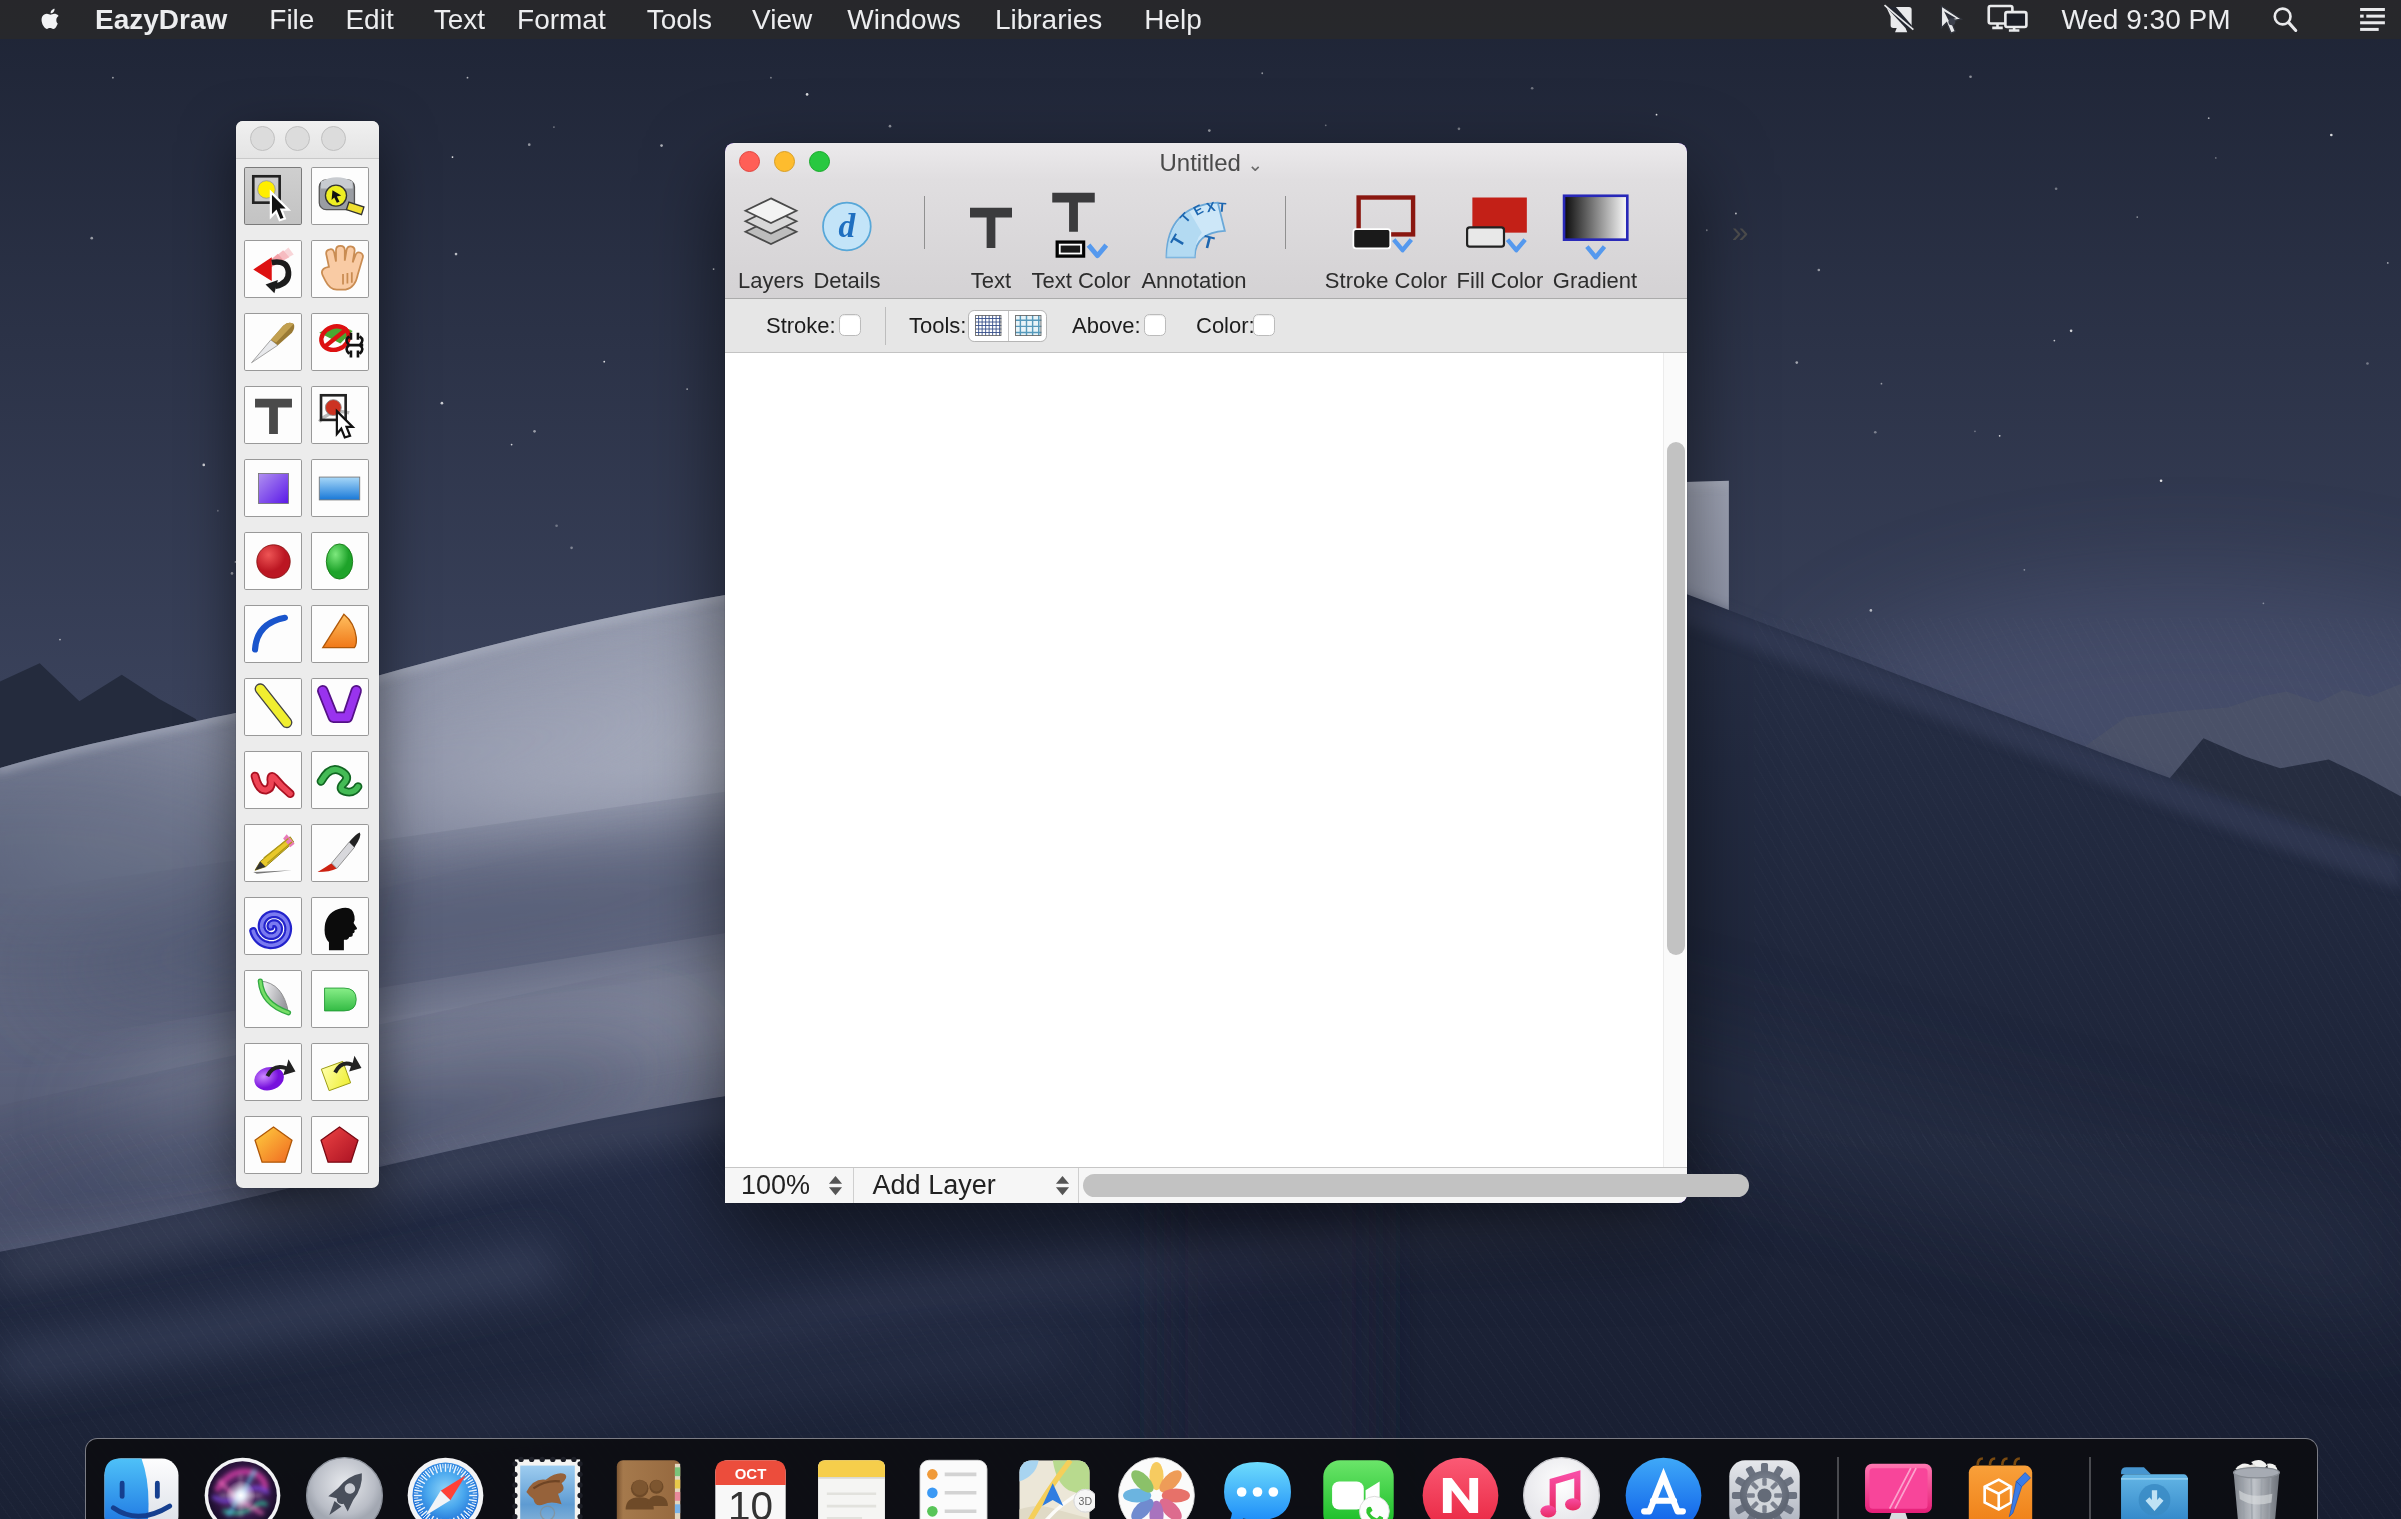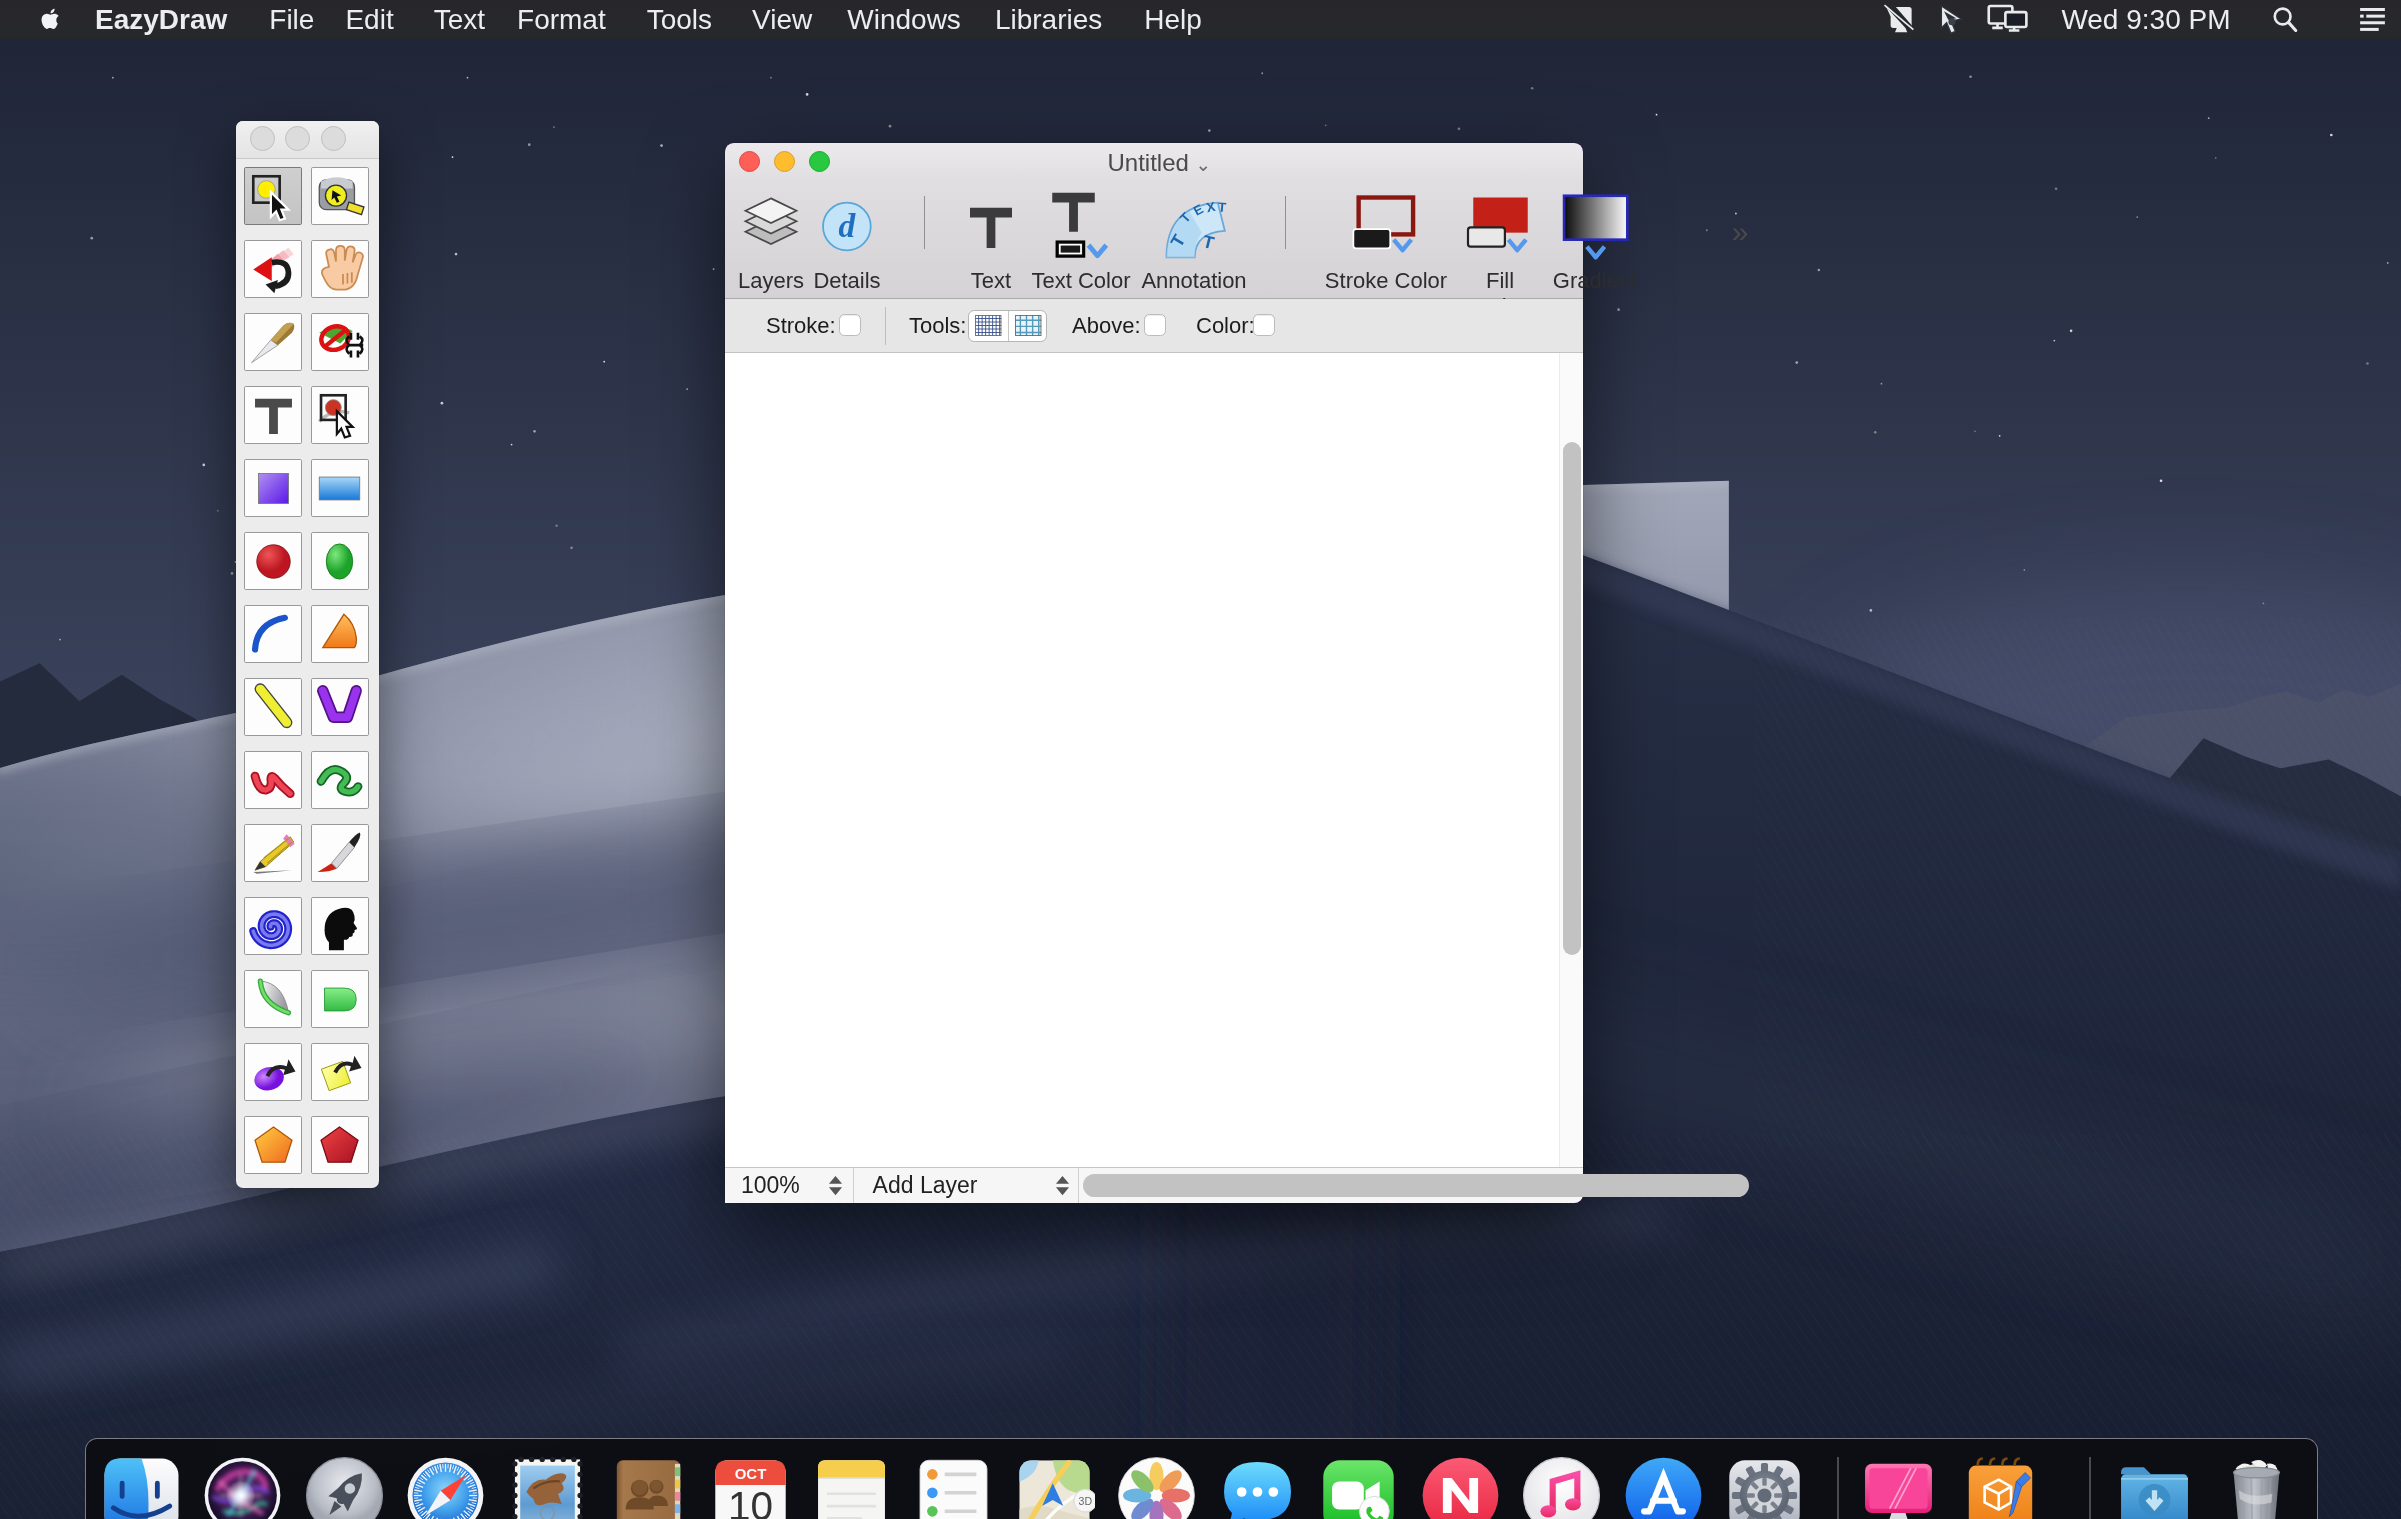--- a/index.html
+++ b/index.html
@@ -11,34 +11,34 @@
 #menubar span.mi{display:inline-block;}
 #mbright{position:absolute;right:0;top:0;height:39px;display:flex;align-items:center;color:#ecedef;font-size:28px;}
 
 #palette{position:absolute;left:236px;top:121px;width:143px;height:1067px;background:#ececec;border-radius:7px;box-shadow:0 19.4px 53px rgba(0,0,0,.5),0 0 0.9px rgba(0,0,0,.6);}
 #pal-title{position:absolute;left:0;top:0;width:100%;height:37px;border-bottom:0.9px solid #c9c9c9;background:linear-gradient(#f0f0f0,#e4e4e4);border-radius:7px 7px 0 0;}
 .plight{position:absolute;top:5.3px;width:25px;height:25px;border-radius:50%;background:#dcdcdc;border:0.9px solid #c0c0c0;box-sizing:border-box;}
 #palgrid{position:absolute;left:8px;top:46px;display:grid;grid-template-columns:58px 58px;grid-auto-rows:58px;column-gap:8.8px;row-gap:15px;}
 .cell{width:58px;height:58px;background:#fdfdfd;border:1.8px solid #999;box-sizing:border-box;border-radius:1.8px;display:flex;align-items:center;justify-content:center;}
 .cell.sel{background:linear-gradient(#cfcfcf,#c3c3c3);border-color:#7a7a7a;}
 
-#win{position:absolute;left:725px;top:143px;width:858px;height:1060px;border-radius:8.8px;box-shadow:0 30px 79px rgba(0,0,0,.55),0 0 0.9px rgba(0,0,0,.7);background:#6d28d9;}
+#win{position:absolute;left:725px;top:143px;width:962px;height:1060px;border-radius:8.8px;box-shadow:0 30px 79px rgba(0,0,0,.55),0 0 0.9px rgba(0,0,0,.7);background:#6d28d9;}
 #titlebar{position:absolute;left:0;top:0;width:100%;height:37px;background:linear-gradient(#eceaec,#e0dee0);border-radius:8.8px 8.8px 0 0;}
 .tl{position:absolute;top:8px;width:21px;height:21px;border-radius:50%;box-sizing:border-box;}
 #wtitle{position:absolute;top:0;left:0;width:100%;height:37px;text-align:center;font-size:24px;color:#4a4a4a;line-height:39px;}
 #toolbar{position:absolute;left:0;top:37px;width:100%;height:119px;background:linear-gradient(#e0dee0,#d4d2d4);border-bottom:0.9px solid #ababab;box-sizing:border-box;}
 .titem{position:absolute;top:17.6px;text-align:center;color:#2d2d2d;font-size:22px;}
 .tsep{position:absolute;top:16px;width:0.9px;height:53px;background:#909090;}
 #optbar{position:absolute;left:0;top:156px;width:100%;height:54px;background:#e6e6e6;border-bottom:0.9px solid #c3c3c3;box-sizing:border-box;font-size:22px;color:#1c1c1c;}
 .opt{position:absolute;top:0;height:53px;line-height:53px;}
 .cbox{position:absolute;top:15px;width:22px;height:22px;background:#fff;border:0.9px solid #bbb;border-radius:5.3px;box-sizing:border-box;box-shadow:inset 0 0.9px 0.9px rgba(0,0,0,.08);}
 #canvas{position:absolute;left:0;top:210px;width:100%;height:814px;background:#fff;}
 #vsb{position:absolute;right:0.9px;top:210px;width:22px;height:814px;background:#fafafa;border-left:0.9px solid #ececec;}
 #vthumb{position:absolute;right:1.8px;top:299px;width:18.5px;height:513px;border-radius:9.7px;background:#c2c2c2;}
-#botbar{position:absolute;left:0;top:1024px;width:100%;height:36px;background:#f6f6f6;border-top:0.9px solid #c6c6c6;box-sizing:border-box;border-radius:0 0 8.8px 8.8px;font-size:23px;color:#222;}
+#botbar{position:absolute;left:0;top:1024px;width:100%;height:36px;background:#f6f6f6;border-top:0.9px solid #c6c6c6;box-sizing:border-box;border-radius:0 0 8.8px 8.8px;font-size:27px;color:#222;}
 .bcell{position:absolute;top:0;height:35px;line-height:35px;border-right:0.9px solid #cfcfcf;box-sizing:border-box;background:#f6f6f6;}
 #hthumb{position:absolute;left:358px;top:6.2px;width:666px;height:23px;border-radius:11.5px;background:#c2c2c2;}
 .stepper{position:absolute;top:7px;width:17px;height:21px;}
 
 #dock{position:absolute;left:85px;top:1398px;width:2233px;height:121px;background:rgba(12,13,17,0.92);border:1.8px solid rgba(185,185,195,0.65);border-bottom:none;border-radius:12.4px 12.4px 0 0;box-sizing:border-box;margin-top:40px;}
 .dicon{position:absolute;top:16px;width:81px;height:81px;}
 .dsep{position:absolute;top:17.6px;width:1.8px;height:79px;background:rgba(255,255,255,0.25);}
 .ddot{position:absolute;top:111px;width:6.2px;height:6.2px;border-radius:50%;background:#cfd2d8;}
 </style>
 </head>

